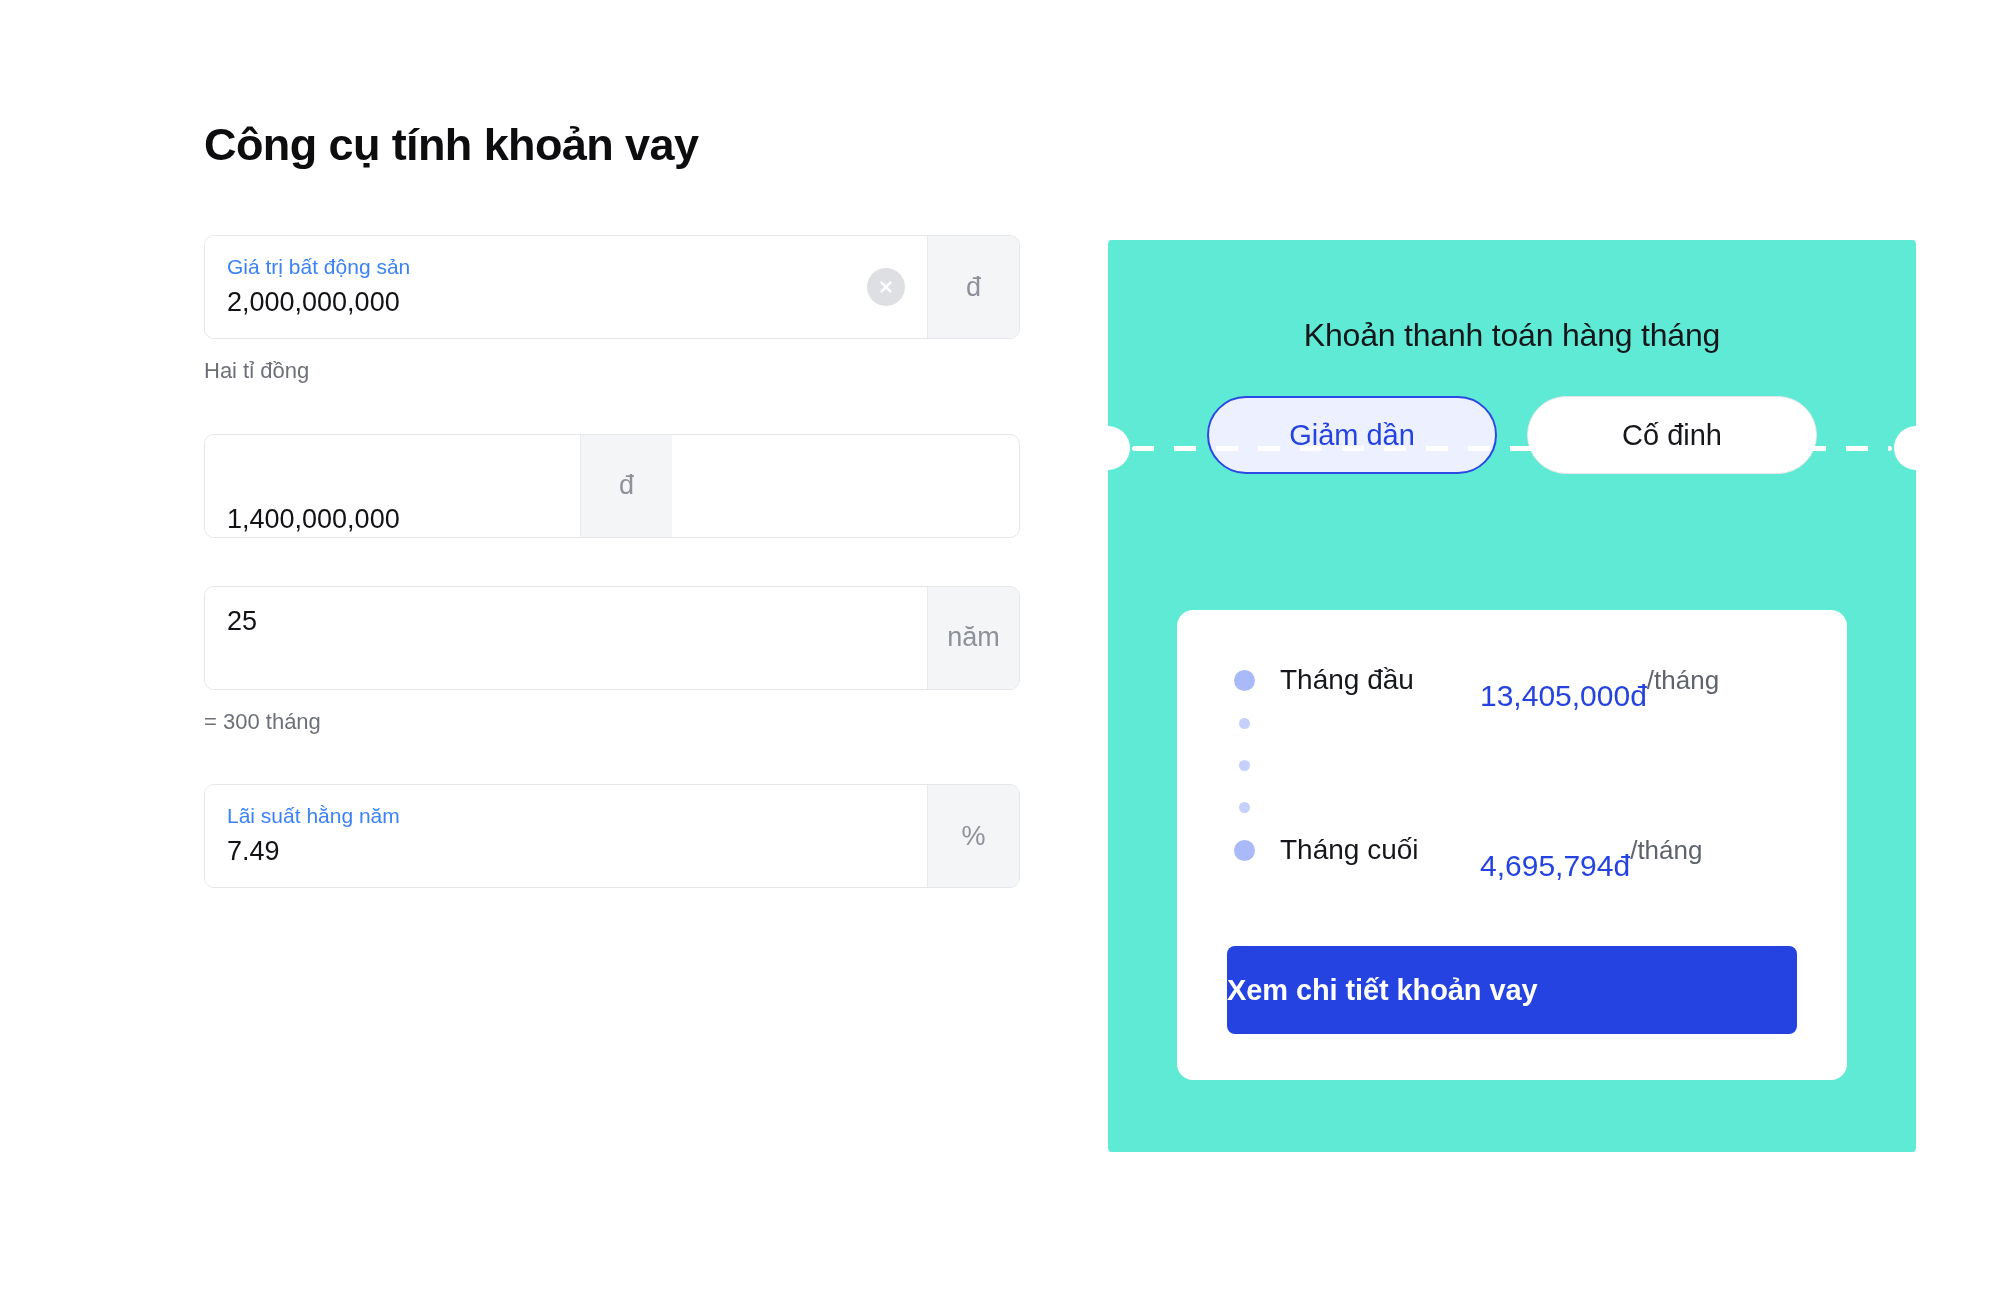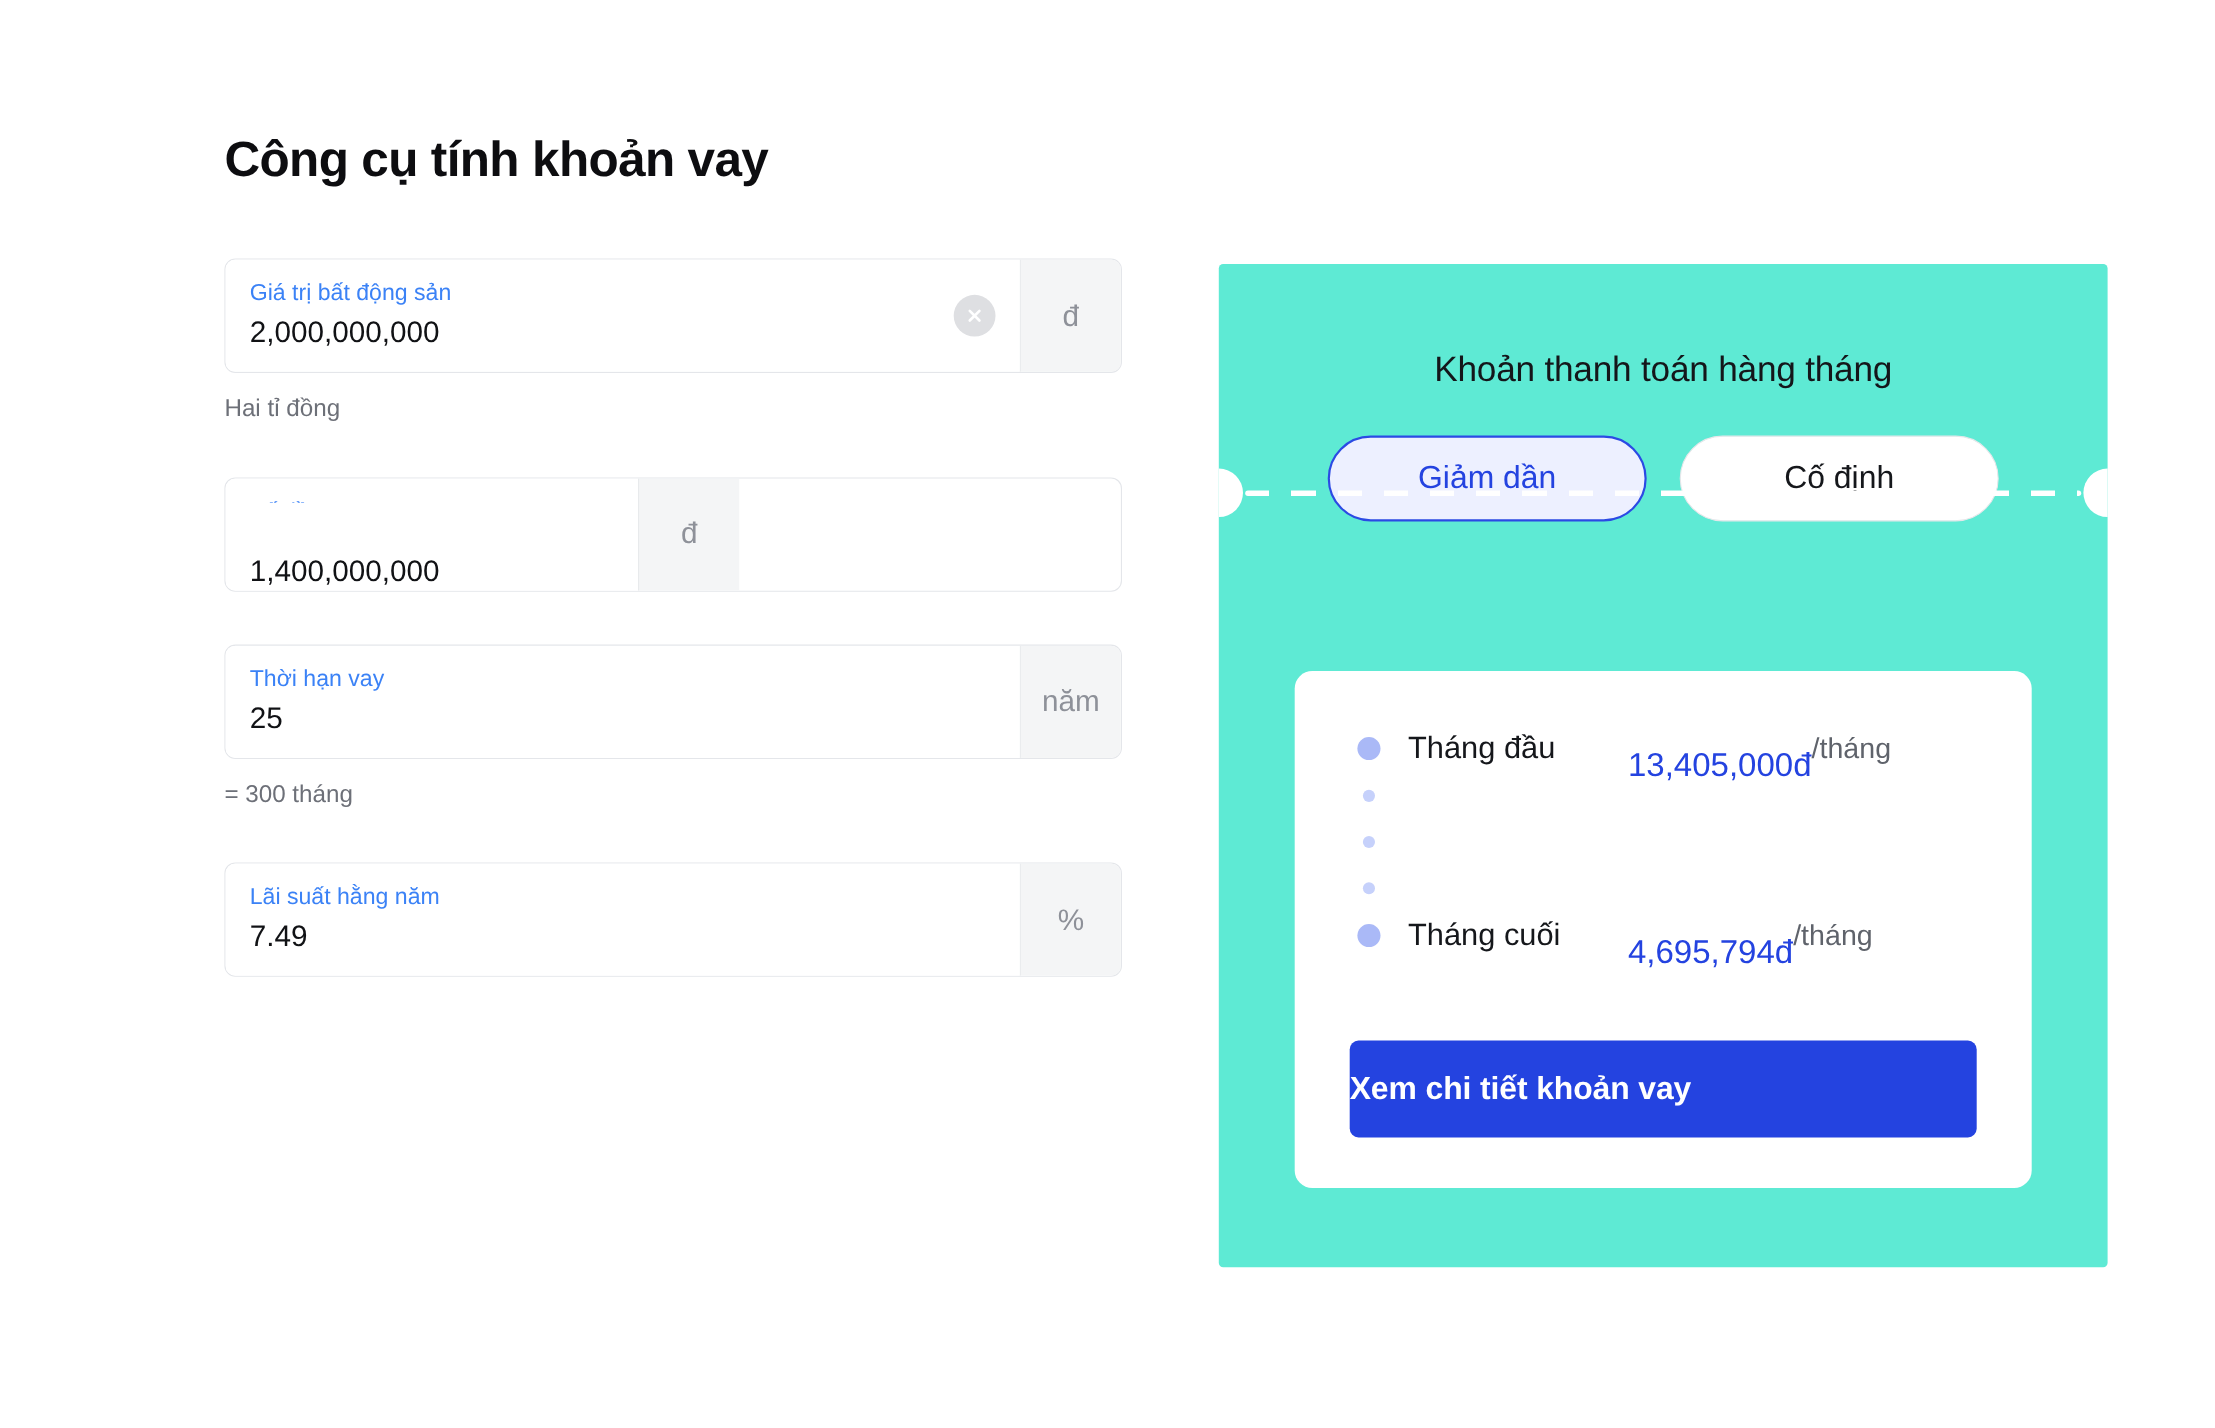--- a/index.html
+++ b/index.html
@@ -263,21 +263,20 @@
         <div class="field-value">1,400,000,000</div>
       </div>
       <div class="unit-cell">đ</div>
 
     </div>
 
     <div class="gap-lg"></div>
 
     <div class="field-row">
       <div class="field-cell">
-        <div class="field-label">Thời hạn vay</div>
         <div class="field-value">25</div>
       </div>
       <div class="unit-cell">năm</div>
     </div>
     <div class="hint">= 300 tháng</div>
 
     <div class="gap-lg"></div>
 
     <div class="field-row">
       <div class="field-cell">

